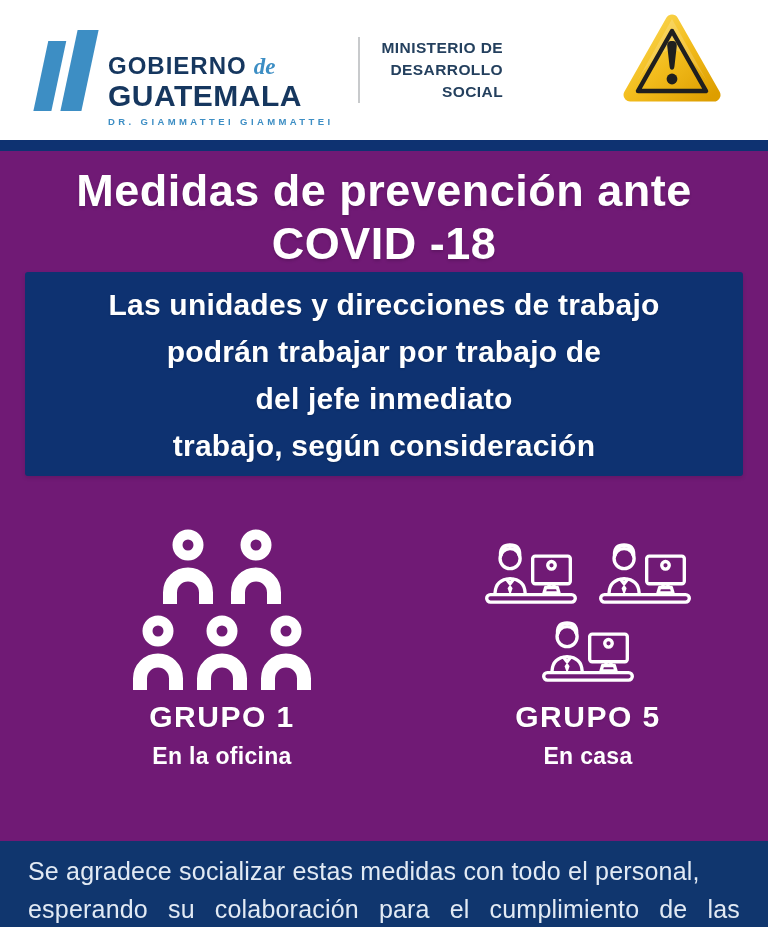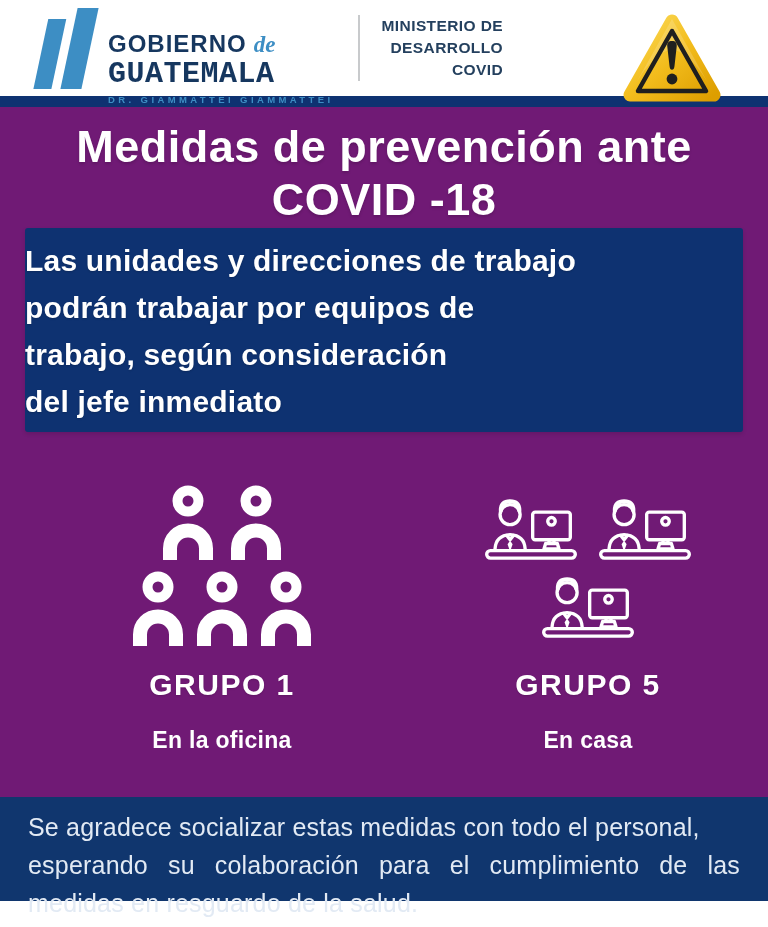--- a/index.html
+++ b/index.html
@@ -5,37 +5,37 @@
   * { margin: 0; padding: 0; box-sizing: border-box; }
   html, body { width: 768px; }
   body {
     font-family: "Liberation Sans", sans-serif;
     width: 768px; height: 927px; overflow: hidden; background: #fff;
   }
   .poster { width: 768px; height: 927px; display: flex; flex-direction: column; }
 
   
   .header {
-    height: 96px; background: #ffffff; position: relative;
+    height: 140px; background: #ffffff; position: relative;
     display: flex; align-items: center; padding-left: 42px; flex: 0 0 auto;
   }
   .logo-bars { display: flex; align-items: flex-end; gap: 9px; transform: skewX(-12deg); margin-right: 18px; }
   .logo-bar1 { width: 18px; height: 70px; background: #3d8ec4; }
   .logo-bar2 { width: 21px; height: 81px; background: #3d8ec4; }
   .logo-text { display: flex; flex-direction: column; }
   .gobierno-row { display: flex; align-items: baseline; }
   .gobierno {
     font-size: 24px; font-weight: 800; color: #16375f; letter-spacing: 1px; line-height: 24px;
   }
   .logo-de {
     font-family: "Liberation Serif", serif; font-style: italic; font-weight: 700;
     font-size: 23px; color: #3d8ec4; margin-left: 7px; margin-top: 40px;
   }
   .guatemala {
-    font-size: 30px; font-weight: 900; color: #16375f; letter-spacing: 0.5px; line-height: 30px; margin-top: 1px; font-family: Liberation Mono, monospace;
+    font-size: 30px; font-weight: 900; color: #16375f; letter-spacing: 0.5px; line-height: 30px; margin-top: 1px;
   }
   .logo-subtitle {
     font-size: 9.5px; font-weight: 700; color: #3d8ec4; letter-spacing: 3.4px; margin-top: 5px;
   }
   .header-divider { width: 2px; height: 66px; background: #c8cacc; margin: 0 22px 0 24px; }
   .ministry {
     font-size: 15.5px; font-weight: 700; color: #24405e; line-height: 22px; letter-spacing: 0.4px; text-align: right;
   }
   .warning-wrap { position: absolute; right: 46px; top: 11px; width: 100px; height: 98px; }
 
@@ -44,44 +44,44 @@
 
   
   .main { height: 690px; background: #701a75; flex: 0 0 auto; }
   .title {
     padding-top: 13px; text-align: center; color: #ffffff;
     font-size: 45px; font-weight: 800; line-height: 53px; letter-spacing: 0.5px;
     text-shadow: 0 2px 3px rgba(0,0,0,0.15);
   }
   .notice-box {
     width: 718px; margin: 2px auto 0; background: #0e3271; border-radius: 3px;
-    padding: 9px 0 7px; text-align: left;
+    padding: 9px 0 7px; text-align: center;
     box-shadow: 0 2px 4px rgba(0,0,0,0.12);
   }
   .notice-line {
     color: #ffffff; font-size: 30px; font-weight: 800; line-height: 47px; letter-spacing: 0.2px;
     text-shadow: 0 1px 2px rgba(0,0,0,0.18);
   }
 
   
   .groups { display: flex; margin-top: 46px; }
   .group-col { width: 50%; display: flex; flex-direction: column; align-items: center; }
   .group-col.left { transform: translateX(30px); }
   .group-col.right { transform: translateX(12px); }
   .icon-area { height: 178px; display: flex; flex-direction: column; justify-content: center; align-items: center; }
   .icon-row { display: flex; }
   .g1-row1 { gap: 16px; }
   .g1-row2 { gap: 12px; margin-top: 8px; }
   .g2-row1 { gap: 22px; }
   .g2-row2 { margin-top: 12px; }
   .group-name {
-    margin-top: 12px; color: #ffffff; font-size: 30px; font-weight: 800; letter-spacing: 1.5px;
+    color: #ffffff; font-size: 30px; font-weight: 800; letter-spacing: 1.5px;
     text-shadow: 0 1px 2px rgba(0,0,0,0.15);
   }
-  .group-location { margin-top: 25px; color: #ffffff; font-size: 23px; font-weight: 600; letter-spacing: 0.3px; }
+  .group-location { margin-top: 9px; color: #ffffff; font-size: 23px; font-weight: 600; letter-spacing: 0.3px; }
 
   
   .footer {
     height: 104px; background: #10366e; padding: 11px 28px 0; flex: 0 0 auto;
   }
   .footer-line {
     color: #e2eaf4; font-size: 25px; line-height: 38px; font-weight: 400; letter-spacing: 0.2px;
   }
   .footer-line.stretch { text-align: justify; text-align-last: justify; }
 </style>
@@ -126,21 +126,21 @@
         <span class="gobierno">GOBIERNO</span>
         <span class="logo-de">de</span>
       </div>
       <div class="guatemala">GUATEMALA</div>
       <div class="logo-subtitle">DR. GIAMMATTEI GIAMMATTEI</div>
     </div>
     <div class="header-divider"></div>
     <div class="ministry">
       <div>MINISTERIO DE</div>
       <div>DESARROLLO</div>
-      <div>COVID</div>
+      <div>SOCIAL</div>
     </div>
     <div class="warning-wrap">
       <svg viewBox="0 0 100 98" width="100" height="98">
         <path d="M50 10 L92 84 L8 84 Z" fill="url(#warn-grad)" stroke="url(#warn-grad)" stroke-width="13" stroke-linejoin="round"></path>
         <path d="M50 8 L14 72 Q32 42 50 38 Q68 42 86 72 Z" fill="#ffffff" opacity="0.17"></path>
         <path d="M50 20 L84 80 L16 80 Z" fill="none" stroke="#1f1f1f" stroke-width="4.5" stroke-linejoin="round"></path>
         <path d="M50 30 c3.6 0 5.1 1.9 4.7 5.5 l-2.2 19.5 c-0.3 2.7 -1.2 3.8 -2.5 3.8 c-1.3 0 -2.2 -1.1 -2.5 -3.8 l-2.2 -19.5 c-0.4 -3.6 1.1 -5.5 4.7 -5.5 z" fill="#1f1f1f"></path>
         <circle cx="50" cy="68" r="5.4" fill="#1f1f1f"></circle>
       </svg>
     </div>
@@ -149,23 +149,23 @@
   <div class="navy-strip"></div>
 
   <div class="main">
     <div class="title">
       <div>Medidas de prevención ante</div>
       <div>COVID -18</div>
     </div>
 
     <div class="notice-box">
       <div class="notice-line">Las unidades y direcciones de trabajo</div>
-      <div class="notice-line">podrán trabajar por equipos de</div>
+      <div class="notice-line">podrán trabajar por trabajo de</div>
+      <div class="notice-line">del jefe inmediato</div>
       <div class="notice-line">trabajo, según consideración</div>
-      <div class="notice-line">del jefe inmediato</div>
     </div>
 
     <div class="groups">
 
       <div class="group-col left">
         <div class="icon-area">
           <div class="icon-row g1-row1">
             <svg viewBox="0 0 52 78" width="52" height="78">
                 <use href="#person-icon-def"></use>
               </svg>

